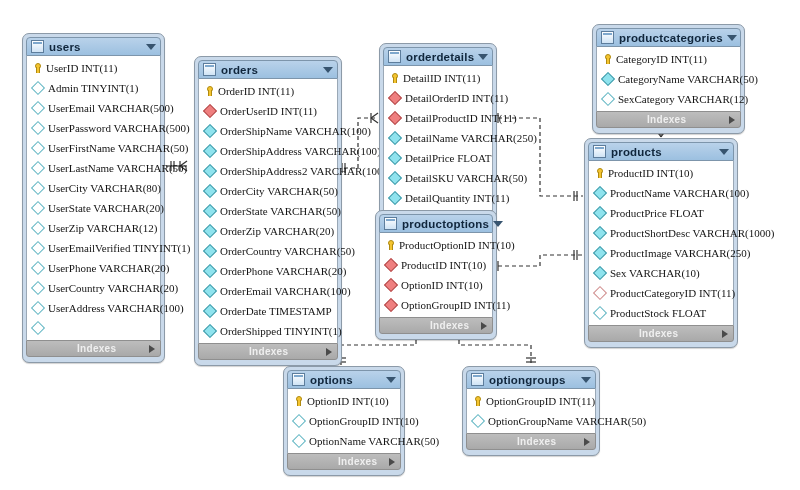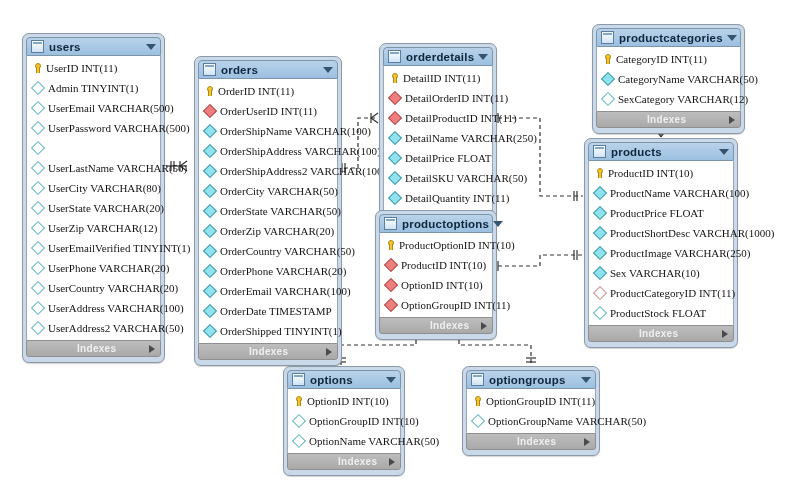--- a/index.html
+++ b/index.html
@@ -240,20 +240,21 @@
           <div class="col">
             <span class="ic nu"></span>
             <span>UserEmail VARCHAR(500)</span>
           </div>
           <div class="col">
             <span class="ic nu"></span>
             <span>UserPassword VARCHAR(500)</span>
           </div>
           <div class="col">
             <span class="ic nu"></span>
+            <span>UserFirstName VARCHAR(50)</span>
           </div>
           <div class="col">
             <span class="ic nu"></span>
             <span>UserLastName VARCHAR(50)</span>
           </div>
           <div class="col">
             <span class="ic nu"></span>
             <span>UserCity VARCHAR(80)</span>
           </div>
           <div class="col">
@@ -275,21 +276,20 @@
           <div class="col">
             <span class="ic nu"></span>
             <span>UserCountry VARCHAR(20)</span>
           </div>
           <div class="col">
             <span class="ic nu"></span>
             <span>UserAddress VARCHAR(100)</span>
           </div>
           <div class="col">
             <span class="ic nu"></span>
-            <span>UserAddress2 VARCHAR(50)</span>
           </div>
         </div>
         <div class="indexes">
           <span class="idxlabel">Indexes</span>
           <span class="idxcaret"></span>
         </div>
       </div>
       <div class="table" style="left: 188px; top: 56px; width: 148px; margin-left: 6px;">
         <div class="thead">
           <span class="tblicon"></span>

